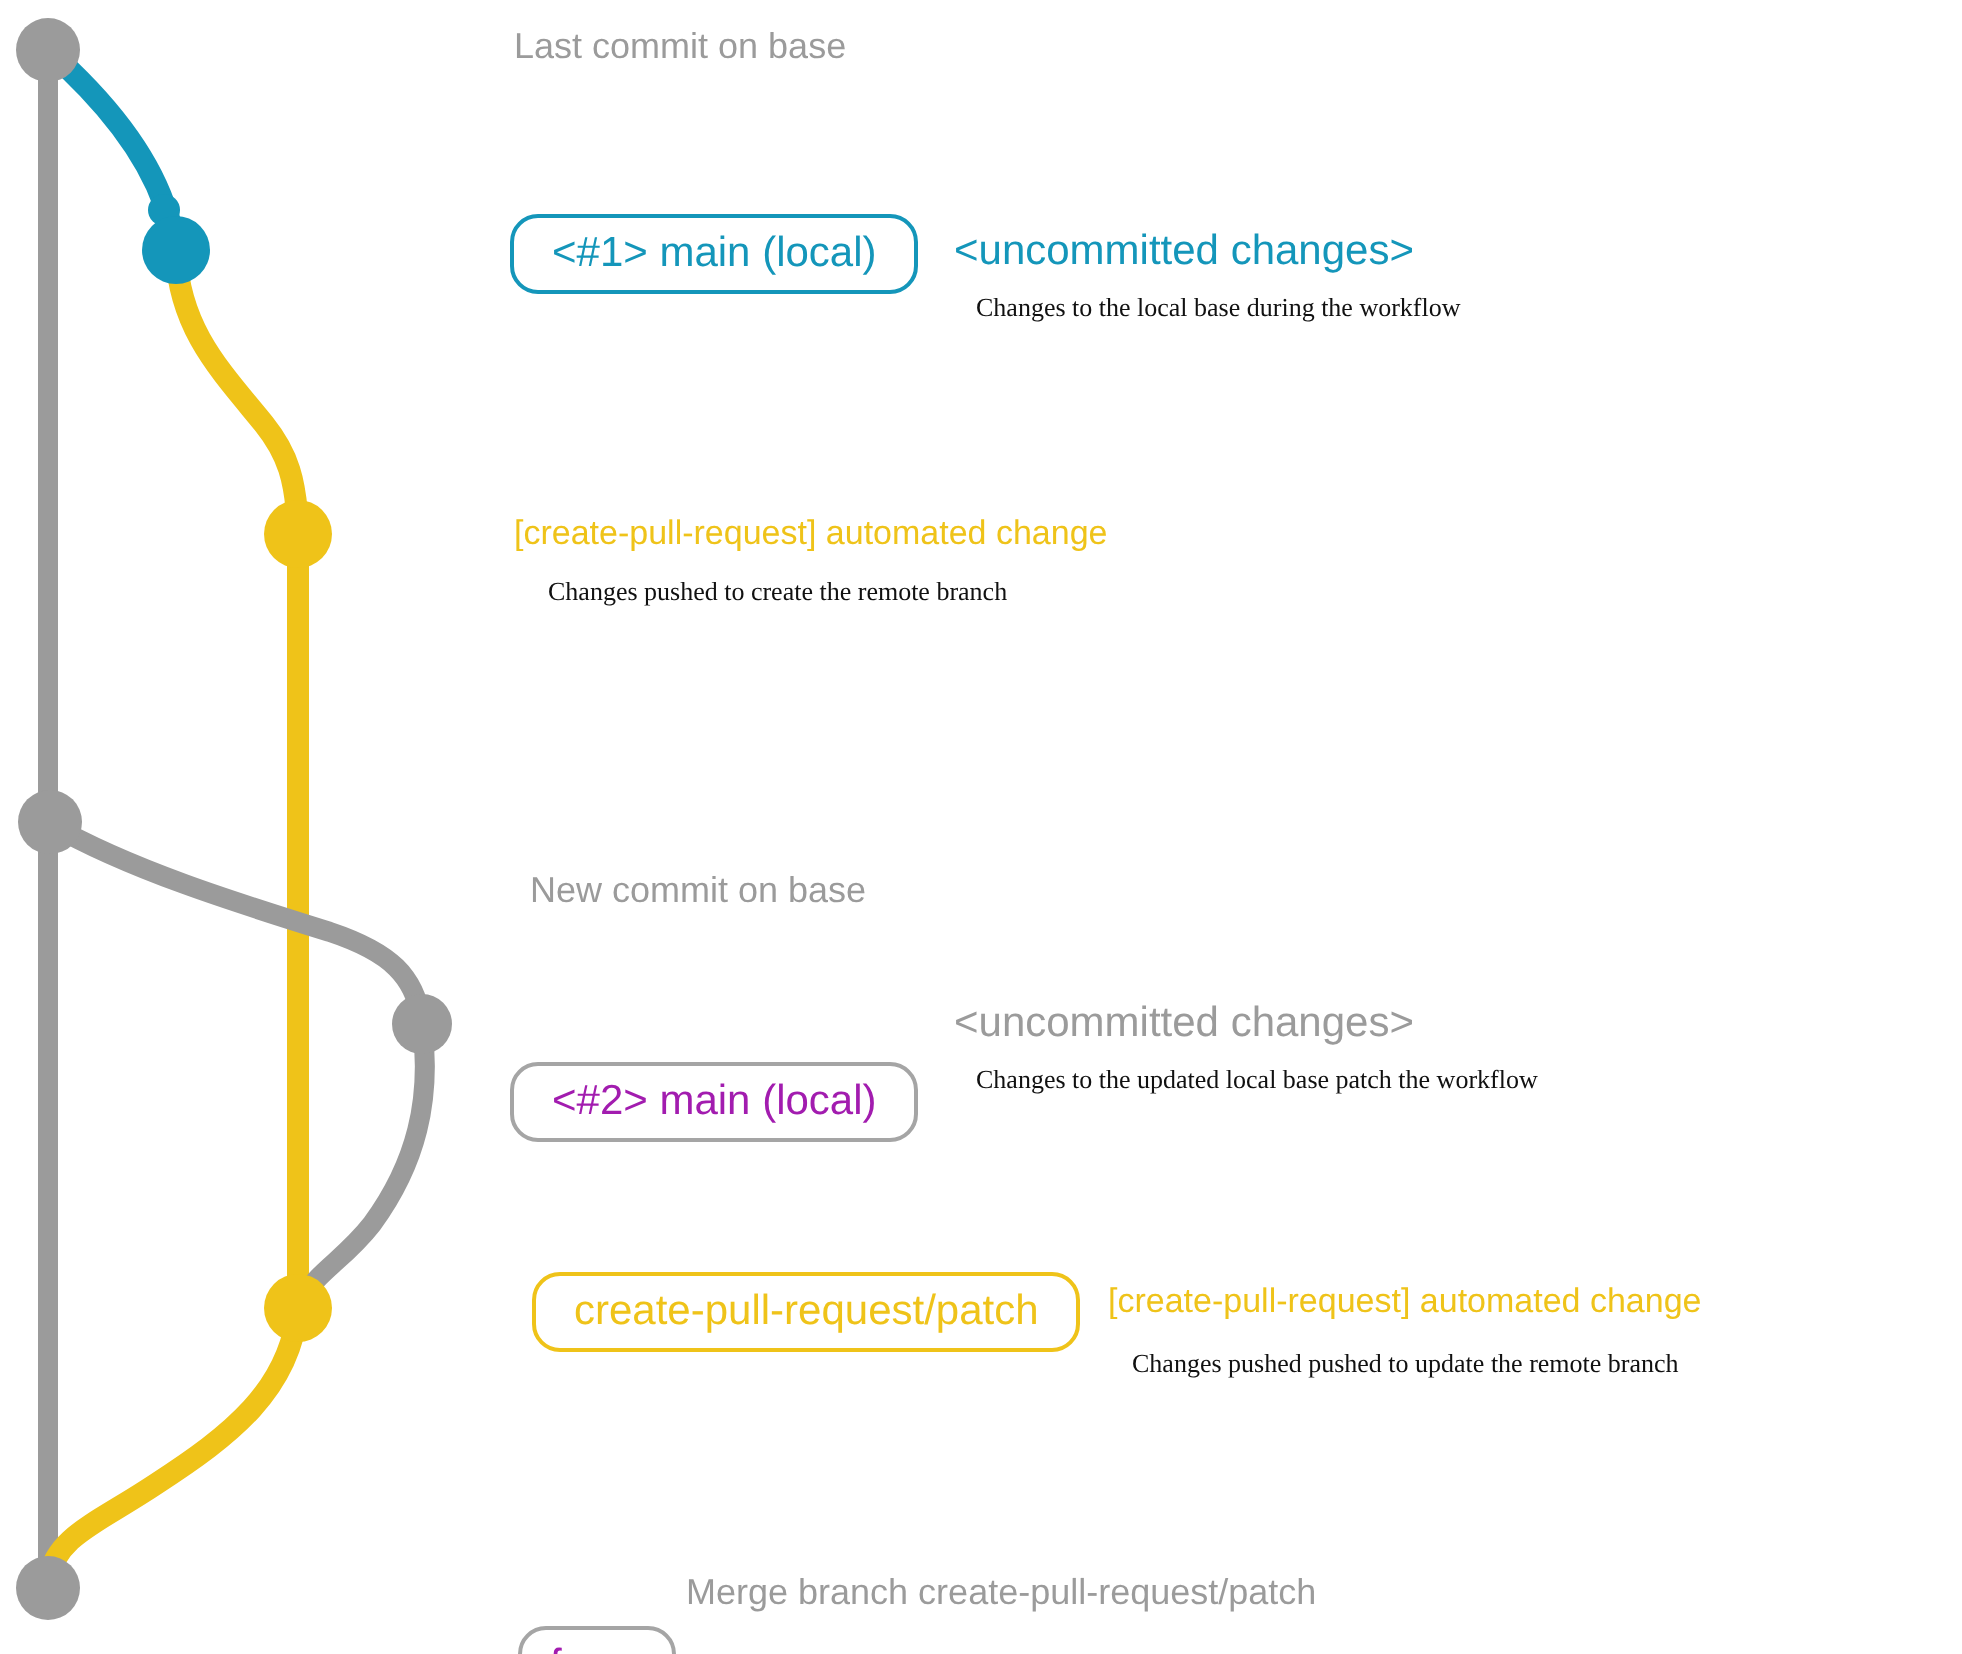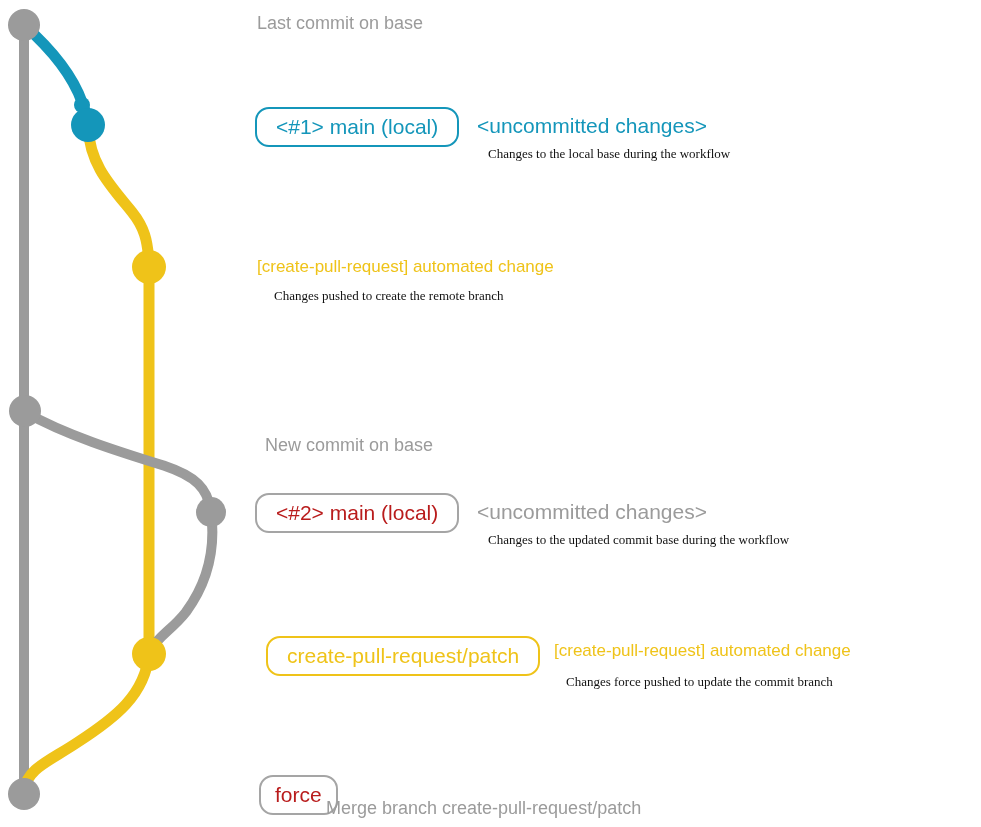--- a/index.html
+++ b/index.html
@@ -47,21 +47,21 @@
     height: 36px;
     line-height: 35px;
     padding: 0 19px;
     border-radius: 14px;
     border-style: solid;
     border-width: 2px;
     font-size: 21px;
     display: inline-block;
   }
   .teal-box   { border-color: #1496ba; color: #1496ba; }
-  .gray-box   { border-color: #a5a5a5; color: #b91c1c; }
+  .gray-box   { border-color: #a5a5a5; color: #a21caf; margin-top: 38px; }
   .yellow-box { border-color: #efc319; color: #efc319; }
 </style>
 </head>
 <body>
 
 <svg id="graph-svg" width="981" height="827" viewBox="0 0 981 827">
 
   <path d="M 24 25 L 24 793" fill="none" stroke-width="10" stroke-linecap="round" stroke="#9b9b9b"></path>
 
   <path d="M 24 25 C 50 48, 72 74, 82 102 C 85 110, 87 116, 88 124" fill="none" stroke-width="11" stroke-linecap="round" stroke="#1496ba"></path>
@@ -94,23 +94,23 @@
 <div class="abs yellow-heading" style="left:257px; top:257px;">[create-pull-request] automated change</div>
 
 <div class="abs serif-desc" style="left:274px; top:288px;">Changes pushed to create the remote branch</div>
 
 <div class="abs gray-heading" style="left:265px; top:399px;margin-top:36px;">New commit on base</div>
 
 <div class="abs branch-box gray-box" style="left:255px; top:493px;">&lt;#2&gt; main (local)</div>
 
 <div class="abs gray-heading2" style="left:477px; top:500px;">&lt;uncommitted changes&gt;</div>
 
-<div class="abs serif-desc" style="left:488px; top:532px;">Changes to the updated commit base during the workflow</div>
+<div class="abs serif-desc" style="left:488px; top:532px;">Changes to the updated local base patch the workflow</div>
 
 <div class="abs branch-box yellow-box" style="left:266px; top:636px;">create-pull-request/patch</div>
 
 <div class="abs yellow-heading" style="left:554px; top:641px;">[create-pull-request] automated change</div>
 
-<div class="abs serif-desc" style="left:566px; top:674px;">Changes force pushed to update the commit branch</div>
+<div class="abs serif-desc" style="left:566px; top:674px;">Changes pushed pushed to update the remote branch</div>
 
 <div class="abs branch-box gray-box" style="left:259px; top:775px; padding:0 14px;">force</div>
 
-<div class="abs gray-heading" style="left:326px; top:786px;margin-top:12px;">Merge branch create-pull-request/patch</div>
+<div class="abs gray-heading" style="left:343px; top:786px;">Merge branch create-pull-request/patch</div>
 
 </body></html>

